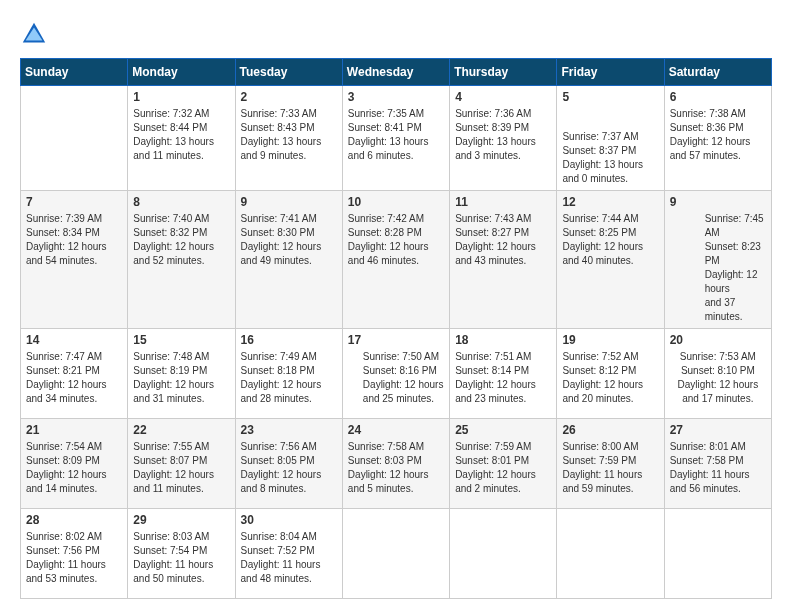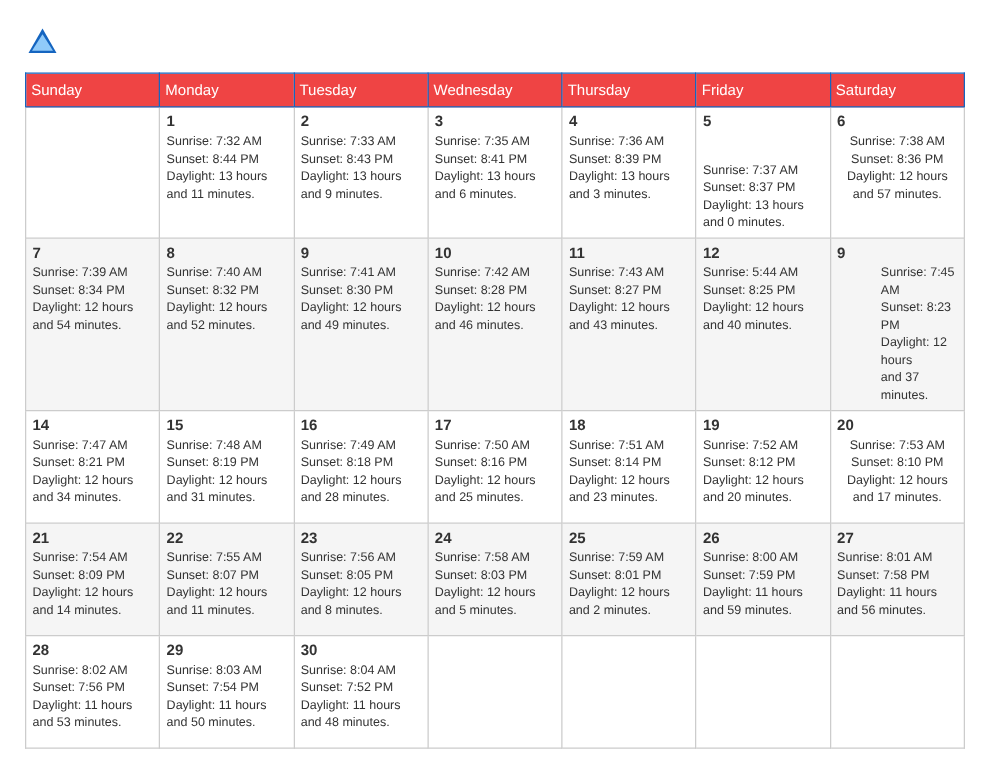--- a/index.html
+++ b/index.html
@@ -43,26 +43,26 @@
     .subtitle {
       font-size: 14px;
       color: #555;
     }
     table {
       width: 100%;
       border-collapse: collapse;
       font-size: 11px;
     }
     thead tr th {
-      background-color: #ef4444;
+      background-color: #0c4a6e;
       color: #fff;
       padding: 6px 4px;
       text-align: left;
       font-size: 12px;
-      font-weight: normal;
+      font-weight: bold;
       border: 1px solid #1565c0;
     }
     tbody tr td {
       border: 1px solid #ccc;
       vertical-align: top;
       padding: 4px 5px;
       width: calc(100% / 7);
       min-height: 80px;
       height: 90px;
     }
@@ -153,21 +153,21 @@
         </td>
         <td>
           <span class="day-number">5</span>
           <div class="day-info" style="white-space: pre-line; margin-top: 26px;">Sunrise: 7:37 AM
 Sunset: 8:37 PM
 Daylight: 13 hours
 and 0 minutes.</div>
         </td>
         <td>
           <span class="day-number">6</span>
-          <div class="day-info" style="white-space: pre-line; text-align: center;">Sunrise: 7:38 AM
+          <div class="day-info" style="white-space: pre-line;">Sunrise: 7:38 AM
 Sunset: 8:36 PM
 Daylight: 12 hours
 and 57 minutes.</div>
         </td>
       </tr>
       <tr>
         <td>
           <span class="day-number">7</span>
           <div class="day-info" style="white-space: pre-line;">Sunrise: 7:39 AM
 Sunset: 8:34 PM
@@ -197,21 +197,21 @@
         </td>
         <td>
           <span class="day-number">11</span>
           <div class="day-info" style="white-space: pre-line;">Sunrise: 7:43 AM
 Sunset: 8:27 PM
 Daylight: 12 hours
 and 43 minutes.</div>
         </td>
         <td>
           <span class="day-number">12</span>
-          <div class="day-info" style="white-space: pre-line;">Sunrise: 5:44 AM
+          <div class="day-info" style="white-space: pre-line;">Sunrise: 7:44 AM
 Sunset: 8:25 PM
 Daylight: 12 hours
 and 40 minutes.</div>
         </td>
         <td>
           <span class="day-number">9</span>
           <div class="day-info" style="white-space: pre-line; margin-left: 35px;">Sunrise: 7:45 AM
 Sunset: 8:23 PM
 Daylight: 12 hours
 and 37 minutes.</div>
@@ -234,21 +234,21 @@
         </td>
         <td>
           <span class="day-number">16</span>
           <div class="day-info" style="white-space: pre-line;">Sunrise: 7:49 AM
 Sunset: 8:18 PM
 Daylight: 12 hours
 and 28 minutes.</div>
         </td>
         <td>
           <span class="day-number">17</span>
-          <div class="day-info" style="white-space: pre-line;">Sunrise: 7:50 AM
+          <div class="day-info" style="white-space: pre-line; margin-left: 15px;">Sunrise: 7:50 AM
 Sunset: 8:16 PM
 Daylight: 12 hours
 and 25 minutes.</div>
         </td>
         <td>
           <span class="day-number">18</span>
           <div class="day-info" style="white-space: pre-line;">Sunrise: 7:51 AM
 Sunset: 8:14 PM
 Daylight: 12 hours
 and 23 minutes.</div>

